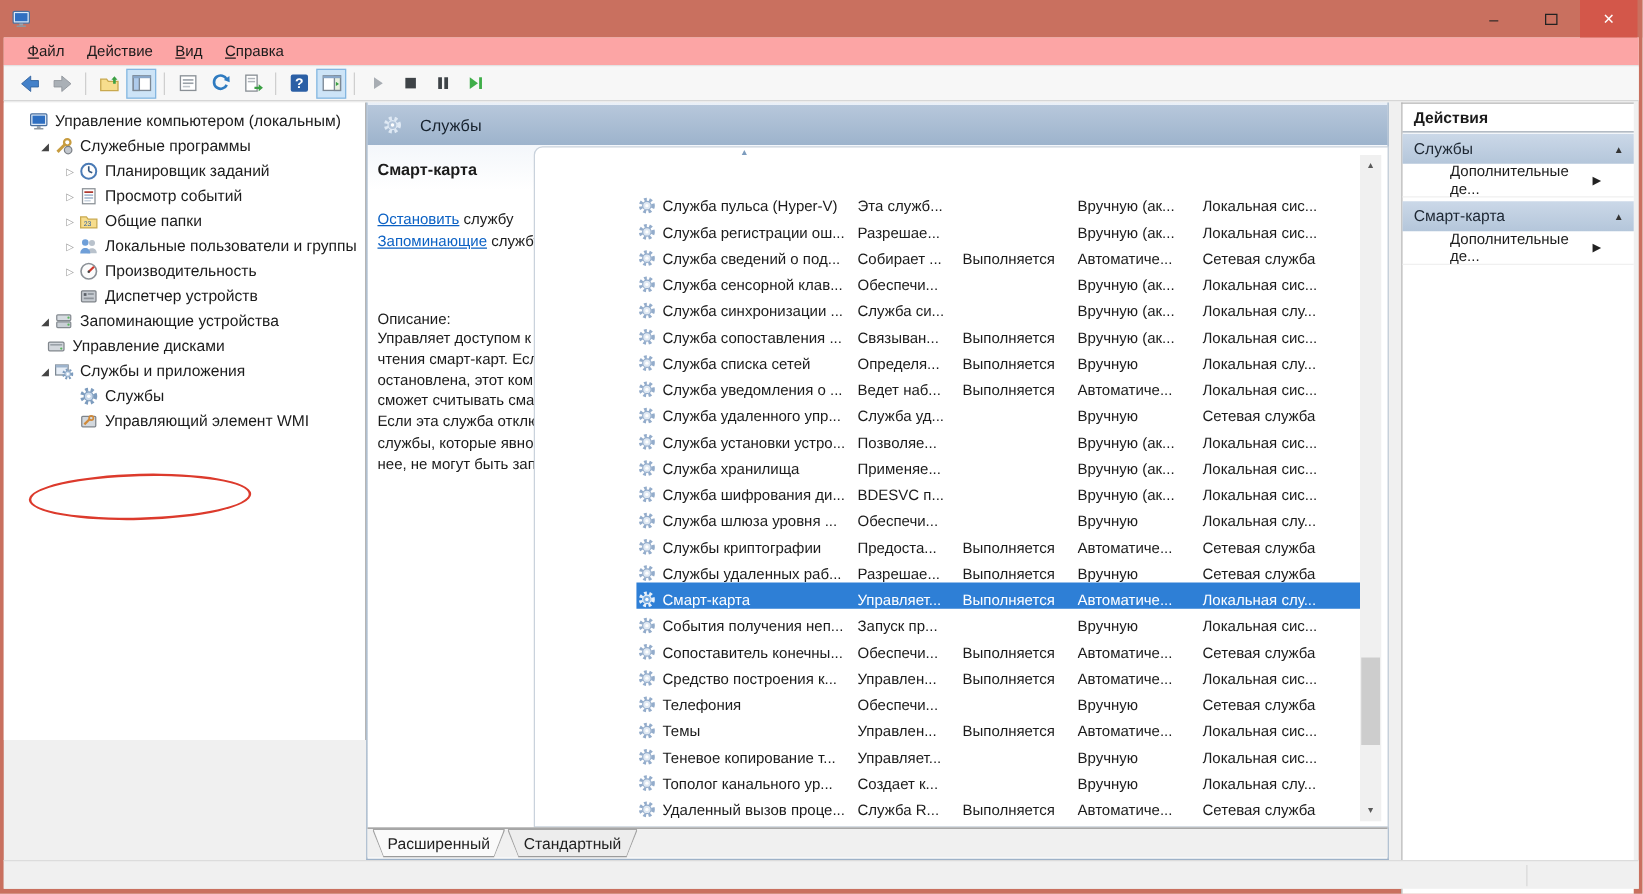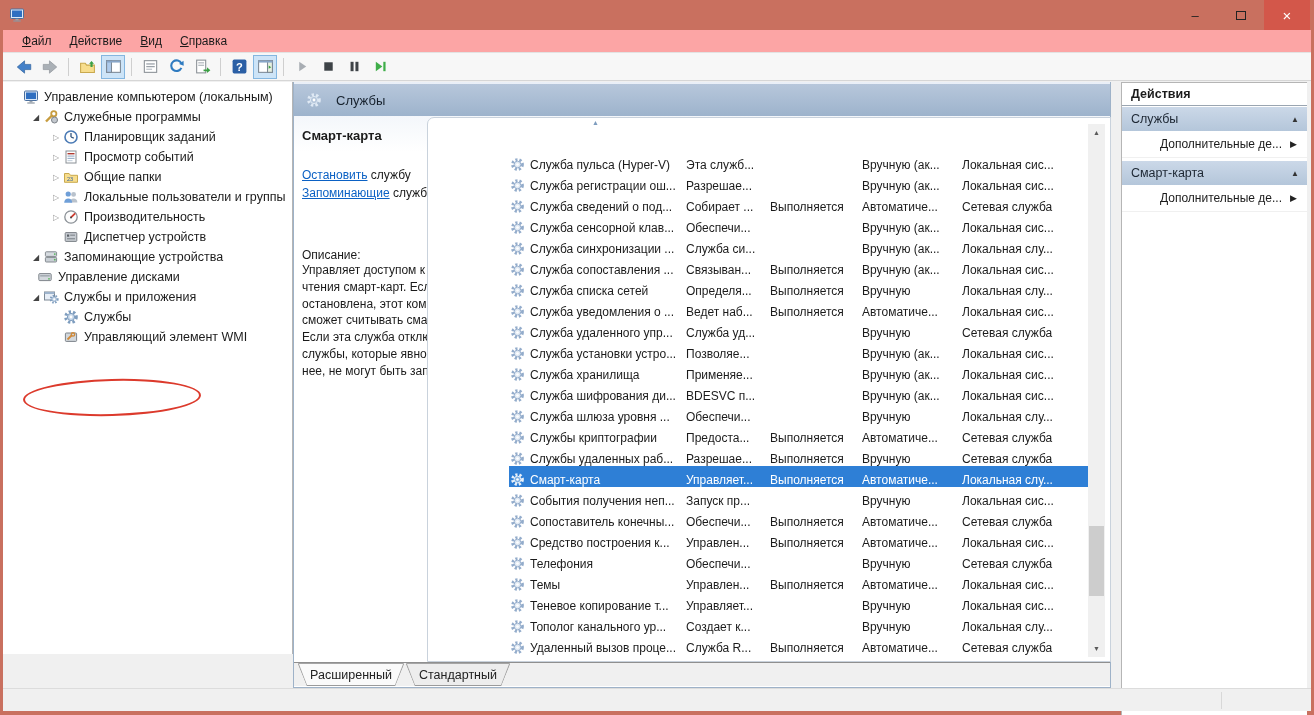--- a/index.html
+++ b/index.html
@@ -25,21 +25,21 @@
   #app-body { left:3px; top:30px; width:1308px; height:681px; background:#f0f0f0; }
   #menubar { left:0; top:0; width:100%; height:23px; background:#fca5a5; border-bottom:1px solid #e3e3e3; display:flex; align-items:center; padding-left:10px; }
   .menu-item { padding:3px 9px; }
   .menu-item u { text-decoration:underline; }
   #toolbar { left:0; top:23px; width:100%; height:28px; background:#f7f7f7; border-bottom:1px solid #d6d6d6; display:flex; align-items:center; padding-left:8px; }
   .tb-btn { width:24px; height:24px; display:flex; align-items:center; justify-content:center; border:1px solid transparent; margin:0 1px; }
   .tb-btn.active { background:#cde4f7; border-color:#84b6e0; }
   .tb-sep { width:1px; height:18px; background:#cfcfcf; margin:0 5px; }
 
   
-  #tree-pane { left:0; top:52px; width:290px; height:572px; background:#fff; border-right:1px solid #b5b5b5; padding-top:5px; overflow:hidden; }
+  #tree-pane { left:0; top:52px; width:290px; height:510px; background:#fff; border-right:1px solid #b5b5b5; padding-top:5px; overflow:hidden; }
   .tree-row { height:20px; display:flex; align-items:center; white-space:nowrap; }
   .tree-arrow { width:14px; font-size:8px; color:#444; text-align:center; flex:none; }
   .tree-arrow.collapsed { color:#9a9a9a; }
   .icon16 { width:16px; height:16px; flex:none; display:inline-flex; margin-right:5px; }
   .tree-label { font-size:12.5px; }
   #red-ellipse { left:20px; top:349px; width:178px; height:37px; border:2.5px solid #dc3a2c; border-radius:50%; transform:rotate(-1.5deg); pointer-events:none; }
 
   
   #svc-pane { left:290px; top:52px; width:818px; height:606px; background:linear-gradient(180deg,#e9eff7 0,#ffffff 70px); border:1px solid #9eb2c8; border-top:none; }
   #svc-header { left:0; top:2px; width:100%; height:32px; background:linear-gradient(180deg,#b7c7db,#9db3cc); display:flex; align-items:center; padding-left:12px; color:#17222e; font-size:13px; }
@@ -78,21 +78,21 @@
   .tab .inner { position:absolute; inset:1px 1px 0 1px; clip-path:polygon(0 0,100% 0,calc(100% - 8px) 100%,8px 100%); background:#ededed; display:flex; align-items:center; justify-content:center; font-size:12.5px; color:#222; }
   .tab.active .inner { background:#fafafa; }
   .tab1 { width:106px; } .tab2 { width:104px; }
 
   
   #actions-pane { left:1118px; top:52px; width:186px; height:638px; background:#fff; border:1px solid #b5b5b5; border-right:none; }
   #actions-title { left:0; top:0; width:100%; height:23px; padding:4px 0 0 9px; font-weight:bold; font-size:12.5px; border-bottom:1px solid #9aa5b1; }
   .act-section { height:24px; background:linear-gradient(180deg,#cbd8e8,#b4c6da); display:flex; align-items:center; padding:0 8px 0 9px; font-size:12.5px; color:#1d2733; }
   .act-section .spacer { flex:1; }
   .collapse-glyph { font-size:8px; color:#333; }
-  .act-item { height:27px; display:flex; align-items:center; padding:0 10px 0 38px; border-bottom:1px solid #f0f0f0; }
+  .act-item { height:27px; display:flex; align-items:center; padding:0 26px 0 38px; border-bottom:1px solid #f0f0f0; }
   .act-item .spacer { flex:1; }
   .more-glyph { font-size:9px; color:#222; }
 
   
   #statusbar { left:0; top:658px; width:100%; height:23px; background:#f0f0f0; border-top:1px solid #dcdcdc; }
   #status-div { position:absolute; left:1218px; top:3px; width:1px; height:17px; background:#d8d8d8; }
 </style>
 </head>
 <body>
 

